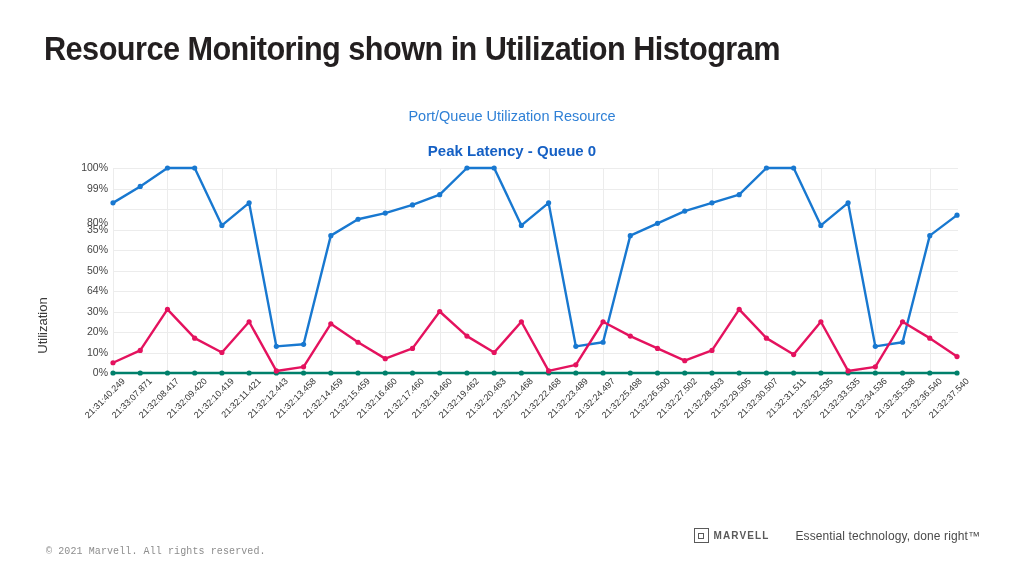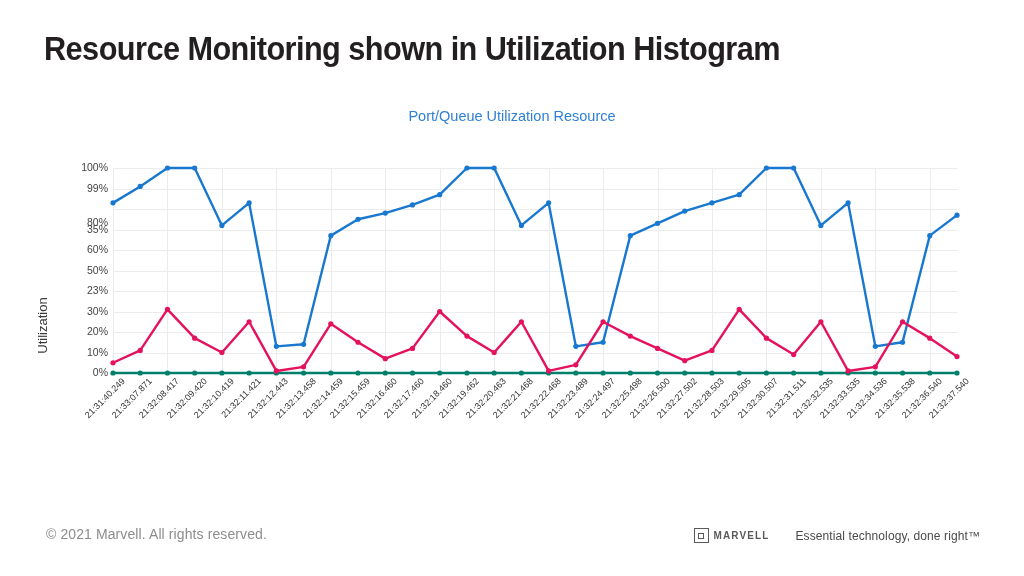--- a/index.html
+++ b/index.html
@@ -84,22 +84,22 @@
     position:absolute; left:0; top:404px; width:1024px;
     display:flex; justify-content:center; align-items:center; gap:26px;
   }
   .legend-item { display:flex; align-items:center; gap:9px; }
   .legend-swatch { width:46px; height:12px; display:inline-block; }
   .legend-label { font-size:14px; color:#2b2b2b; }
 
   
   #footer { position:absolute; left:0; bottom:0; width:1024px; height:56px; }
   #copyright {
-    position:absolute; left:46px; top:6px;
-    font-size:14px; color:#8d8d8d; letter-spacing:0.1px;
+    position:absolute; left:46px; top:26px;
+    font-size:10px; color:#8d8d8d; letter-spacing:0.1px;font-family:Liberation Mono, monospace;
   }
   #brand-group {
     position:absolute; right:44px; top:8px;
     display:flex; align-items:center; gap:26px;
   }
   #marvell-logo { display:flex; align-items:center; gap:5px; }
   .logo-mark {
     width:15px; height:15px; border:1.6px solid #5a5a5a;
     display:flex; align-items:center; justify-content:center;
   }
@@ -113,31 +113,32 @@
 </head>
 <body>
 
 <div id="slide">
 
   <div id="slide-title">Resource Monitoring shown in Utilization Histogram</div>
 
   <div id="chart-block">
 
     <div id="chart-supertitle">Port/Queue Utilization Resource</div>
+    <div id="chart-subtitle">Peak Latency - Queue 0</div>
 
     <div id="plot-wrap">
 
       <div id="y-axis-title">Utilization</div>
 
       <div id="y-ticks">
           <div class="y-tick-label" style="top: 267px;">0%</div>
           <div class="y-tick-label" style="top: 246.5px;">10%</div>
           <div class="y-tick-label" style="top: 226px;">20%</div>
           <div class="y-tick-label" style="top: 205.5px;">30%</div>
-          <div class="y-tick-label" style="top: 185px;">23%</div>
+          <div class="y-tick-label" style="top: 185px;">64%</div>
           <div class="y-tick-label" style="top: 164.5px;">50%</div>
           <div class="y-tick-label" style="top: 144px;">60%</div>
           <div class="y-tick-label" style="top: 123.5px;">35%</div>
           <div class="y-tick-label" style="top: 117px;">80%</div>
           <div class="y-tick-label" style="top: 82.5px;">99%</div>
           <div class="y-tick-label" style="top: 62px;">100%</div>
         </div>
 
       <div id="plot-area">
         <div id="grid-lines">

